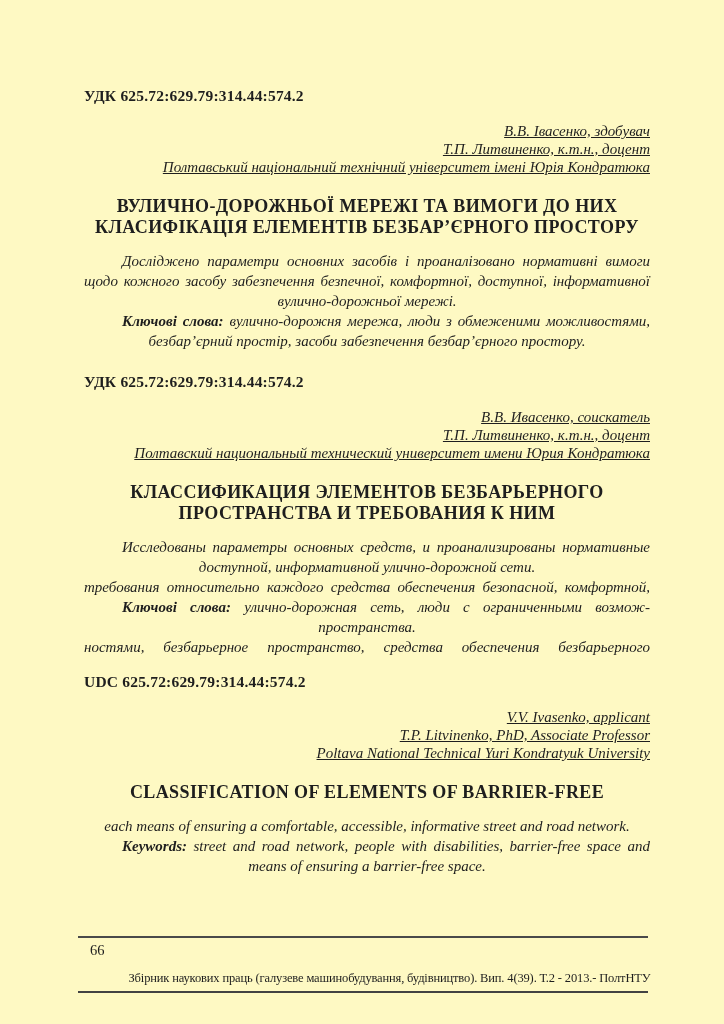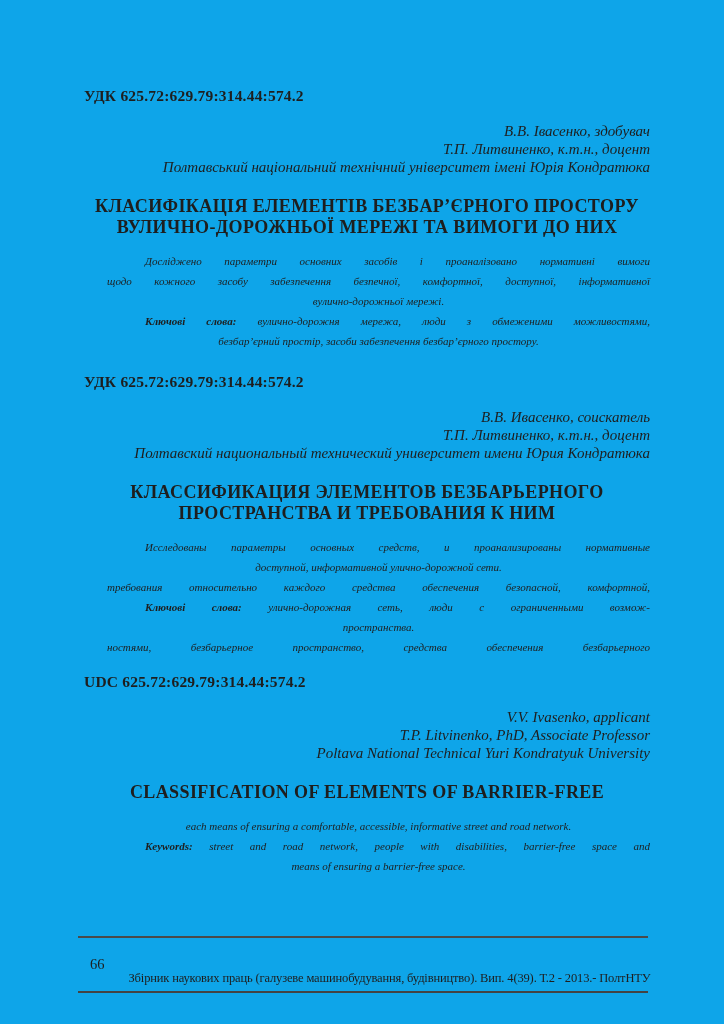--- a/index.html
+++ b/index.html
@@ -1,20 +1,20 @@
 <!DOCTYPE html>
 <html><head>
 <meta charset="utf-8">
 <style>
   html, body { margin: 0; padding: 0; background: #ffffff; }
   .page {
     position: relative;
     width: 724px;
     height: 1024px;
-    background: #0ea5e9;
+    background: #fef9c3;
     font-family: "Liberation Serif", "DejaVu Serif", serif;
     color: #1e1e1e;
     overflow: hidden;
   }
   .content {
     position: absolute;
     left: 84px;
     top: 86px;
     width: 566px;
   }
@@ -29,53 +29,53 @@
     font-size: 15.5px;
     line-height: 20px;
     letter-spacing: 0.2px;
   }
   .authors {
     margin-top: 16px;
     text-align: right;
     font-style: italic;
     font-size: 15px;
     line-height: 18px;
+    text-decoration: underline;
   }
   .authors > div { white-space: nowrap; }
   .title {
     margin: 20px 0 0 0;
     text-align: center;
     font-weight: bold;
     font-size: 18px;
     line-height: 21px;
     letter-spacing: 0.4px;
   }
   .para {
     margin-top: 13px;
     font-style: italic;
-    font-size: 11px;
+    font-size: 15px;
     line-height: 20px;
-    margin-left: 23px;
   }
   .kwpara { margin-top: 0; }
   .bline { text-align: center; }
   .just { text-align: justify; text-align-last: justify; }
   .indent { padding-left: 38px; }
   .kwlabel { font-weight: bold; }
 
   .footer {
     position: absolute;
     left: 78px;
     top: 936px;
     width: 570px;
     border-top: 2px solid #4a4a4a;
     border-bottom: 2px solid #434343;
     padding: 4px 0 5px 0;
     display: flex;
-    align-items: center;
+    align-items: flex-start;
     white-space: nowrap;
   }
   .pagenum {
     font-size: 14.5px;
     margin-left: 12px;
     margin-right: 24px;
   }
   .citation {
     font-size: 12.5px;
     letter-spacing: -0.15px;
@@ -89,22 +89,22 @@
   <div class="content">
 
     <section class="sec-ua">
       <p class="udc">УДК 625.72:629.79:314.44:574.2</p>
       <div class="authors">
         <div>В.В. Івасенко, здобувач</div>
         <div>Т.П. Литвиненко, к.т.н., доцент</div>
         <div>Полтавський національний технічний університет імені Юрія Кондратюка</div>
       </div>
       <h1 class="title">
+        <div>ВУЛИЧНО-ДОРОЖНЬОЇ МЕРЕЖІ ТА ВИМОГИ ДО НИХ</div>
         <div>КЛАСИФІКАЦІЯ ЕЛЕМЕНТІВ БЕЗБАР’ЄРНОГО ПРОСТОРУ</div>
-        <div>ВУЛИЧНО-ДОРОЖНЬОЇ МЕРЕЖІ ТА ВИМОГИ ДО НИХ</div>
       </h1>
       <div class="para">
         <div class="bline just indent">Досліджено параметри основних засобів і проаналізовано нормативні вимоги</div>
         <div class="bline just">щодо кожного засобу забезпечення безпечної, комфортної, доступної, інформативної</div>
         <div class="bline">вулично-дорожньої мережі.</div>
       </div>
       <div class="para kwpara">
         <div class="bline just indent">
           <b class="kwlabel">Ключові слова:</b>
           <span>вулично-дорожня мережа, люди з обмеженими можливостями,</span>

